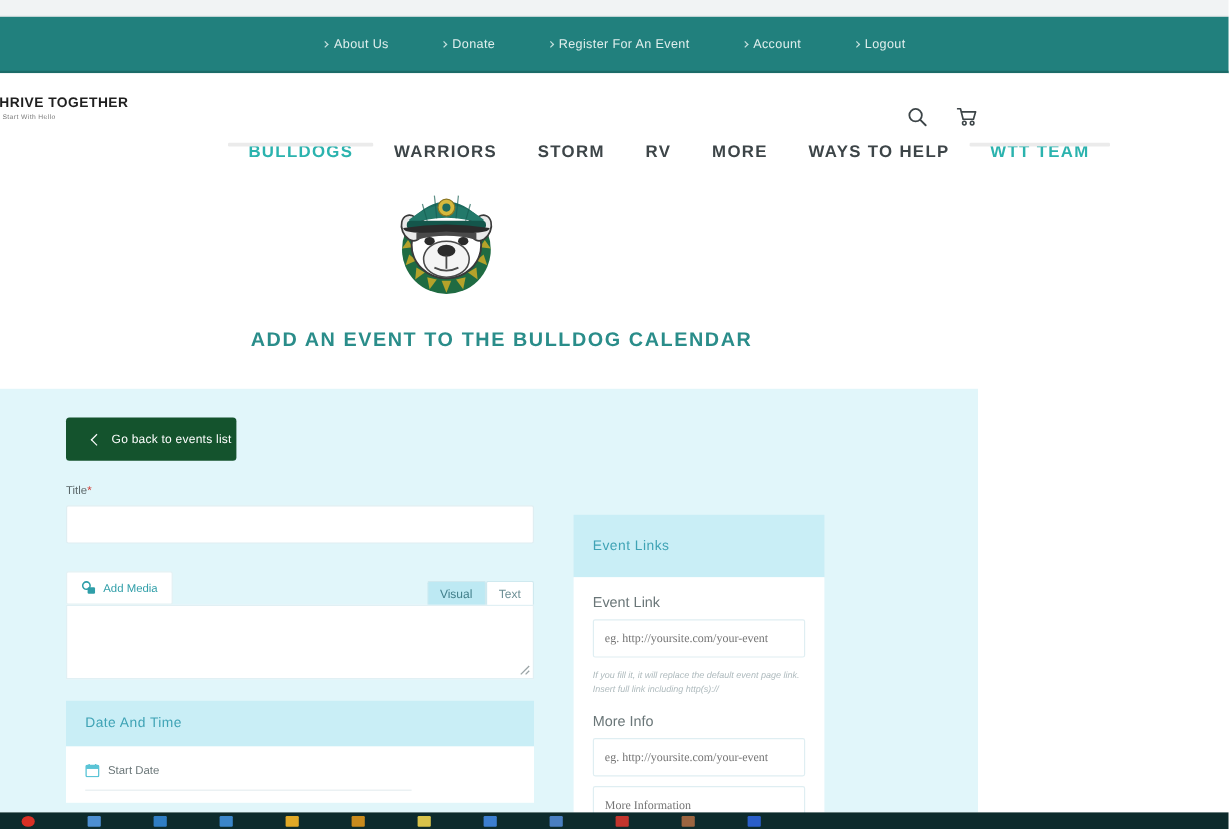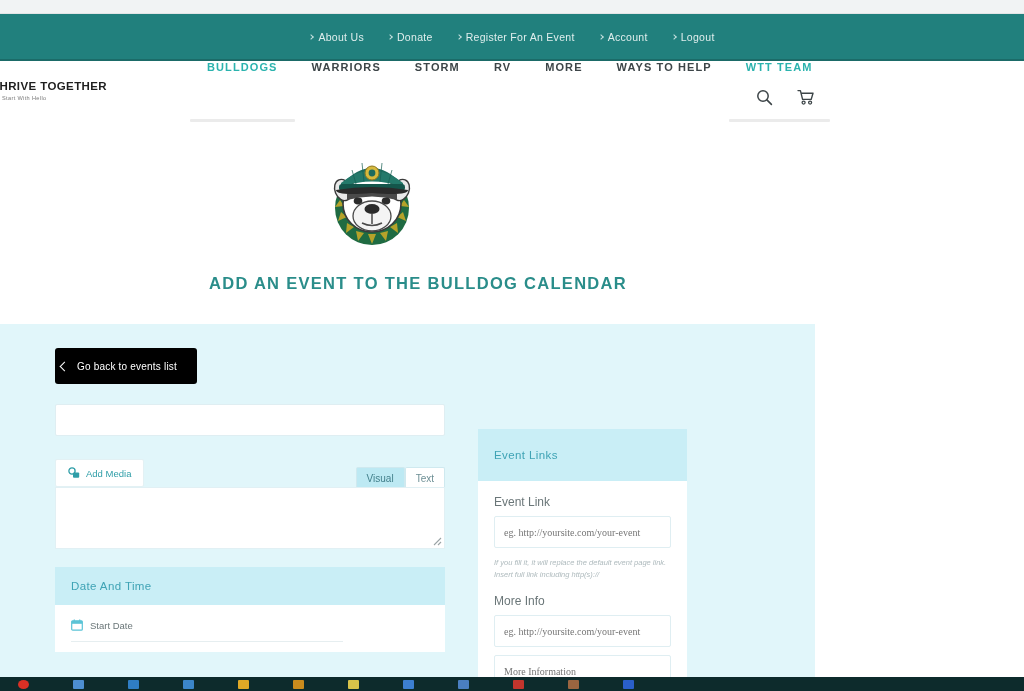--- a/index.html
+++ b/index.html
@@ -17,21 +17,21 @@
     background: #f1f3f4; border-bottom: 1px solid #e3e5e6;
   }
 
   
   .utility-bar {
     position: absolute; top: 14px; left: 0; width: 1024px; height: 47px;
     background: #21807d;
     display: flex; align-items: center; justify-content: center;
     border-bottom: 2px solid #1b6b68;
   }
-  .utility-links { display: flex; align-items: center; gap: 24px; }
+  .utility-links { display: flex; align-items: center; gap: 44px; }
   .utility-link {
     display: flex; align-items: center; gap: 5px;
     color: #eaf4f3; font-size: 10.5px; letter-spacing: .3px;
     text-decoration: none; white-space: nowrap; opacity: .95;
   }
   .chev-right {
     display:inline-block; width:4px; height:4px;
     border-top: 1.3px solid #cfe6e4; border-right: 1.3px solid #cfe6e4;
     transform: rotate(45deg); position: relative; top: 0;
   }
@@ -51,24 +51,24 @@
   }
   .brand-tag {
     font-size: 5.6px; color: #7a7a7a; letter-spacing: .35px;
     white-space: nowrap; margin-top: 2px; margin-left: 10px;
   }
   .nav-items {
     position: absolute; left: 190px; top: 0; height: 73px;
     display: flex; align-items: center; gap: 0;
   }
   .nav-item {
-    font-size: 11px; font-weight: bold; letter-spacing: 1.1px;
+    font-size: 14px; font-weight: bold; letter-spacing: 1.1px;
     color: #3d4548; white-space: nowrap; text-decoration: none;
     padding: 0 17px; position: relative; height: 73px;
-    display: flex; align-items: flex-start;
+    display: flex; align-items: flex-end;
   }
   .nav-item.active { color: #2bb3ae; }
   .nav-item .nav-underline {
     position: absolute; left: 0; right: 0; bottom: 12px; height: 3px;
     background: #ebebeb; border-radius: 1px;
   }
   .nav-icons {
     position: absolute; right: 208px; top: 0; height: 73px;
     display: flex; align-items: center; gap: 22px;
   }
@@ -94,24 +94,24 @@
     position: absolute; top: 324px; left: 0; width: 815px; height: 353px;
     background: #e1f6fa;
   }
   .form-band-right {
     position: absolute; top: 324px; left: 815px; width: 209px; height: 353px;
     background: #ffffff;
   }
 
   .back-btn {
     position: absolute; left: 55px; top: 348px;
-    width: 142px; height: 36px; background: #000000;
+    width: 142px; height: 36px; background: #14532d;
     border: none; border-radius: 3px; cursor: pointer;
     display: flex; align-items: center; gap: 9px;
-    padding-left: 6px; color: #fff;
+    padding-left: 22px; color: #fff;
   }
   .back-btn .btn-label { font-size: 10px; letter-spacing: .2px; color: #ffffff; }
   .chev-left {
     display:inline-block; width:7px; height:7px;
     border-left: 1.8px solid #ffffff; border-bottom: 1.8px solid #ffffff;
     transform: rotate(45deg);
   }
 
   
   .col-left { position: absolute; left: 55px; top: 404px; width: 390px; }
@@ -324,20 +324,23 @@
   <div class="form-band-right"></div>
 
   <button class="back-btn">
     <span class="chev-left"></span>
     <span class="btn-label">Go back to events list</span>
   </button>
 
   <div class="col-left">
 
     <div>
+      <div class="field-label">
+        <span>Title</span><span class="req">*</span>
+      </div>
       <input class="text-input" type="text" value="" placeholder="" style="">
     </div>
 
     <div class="editor-wrap">
       <div class="editor-toolbar">
         <div class="add-media">
           <svg width="12" height="12" viewBox="0 0 12 12">
             <circle cx="4" cy="4" r="3.1" fill="none" stroke="#2f9ea8" stroke-width="1.3"></circle>
             <rect x="5" y="5.4" width="6.2" height="5.3" rx="1" fill="#2f9ea8"></rect>
           </svg>

